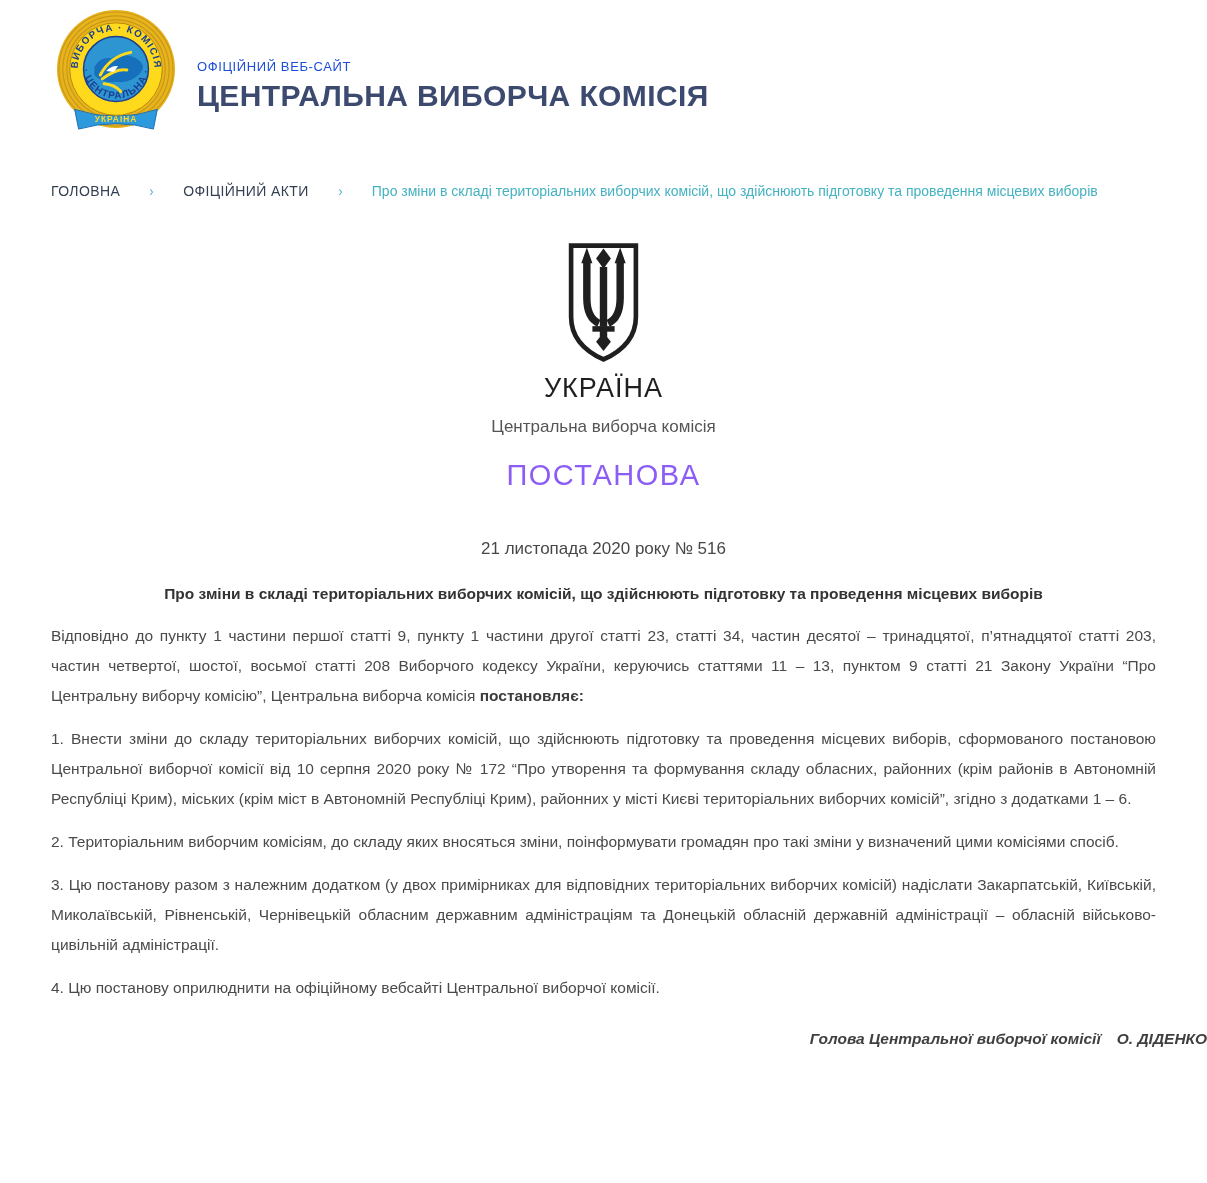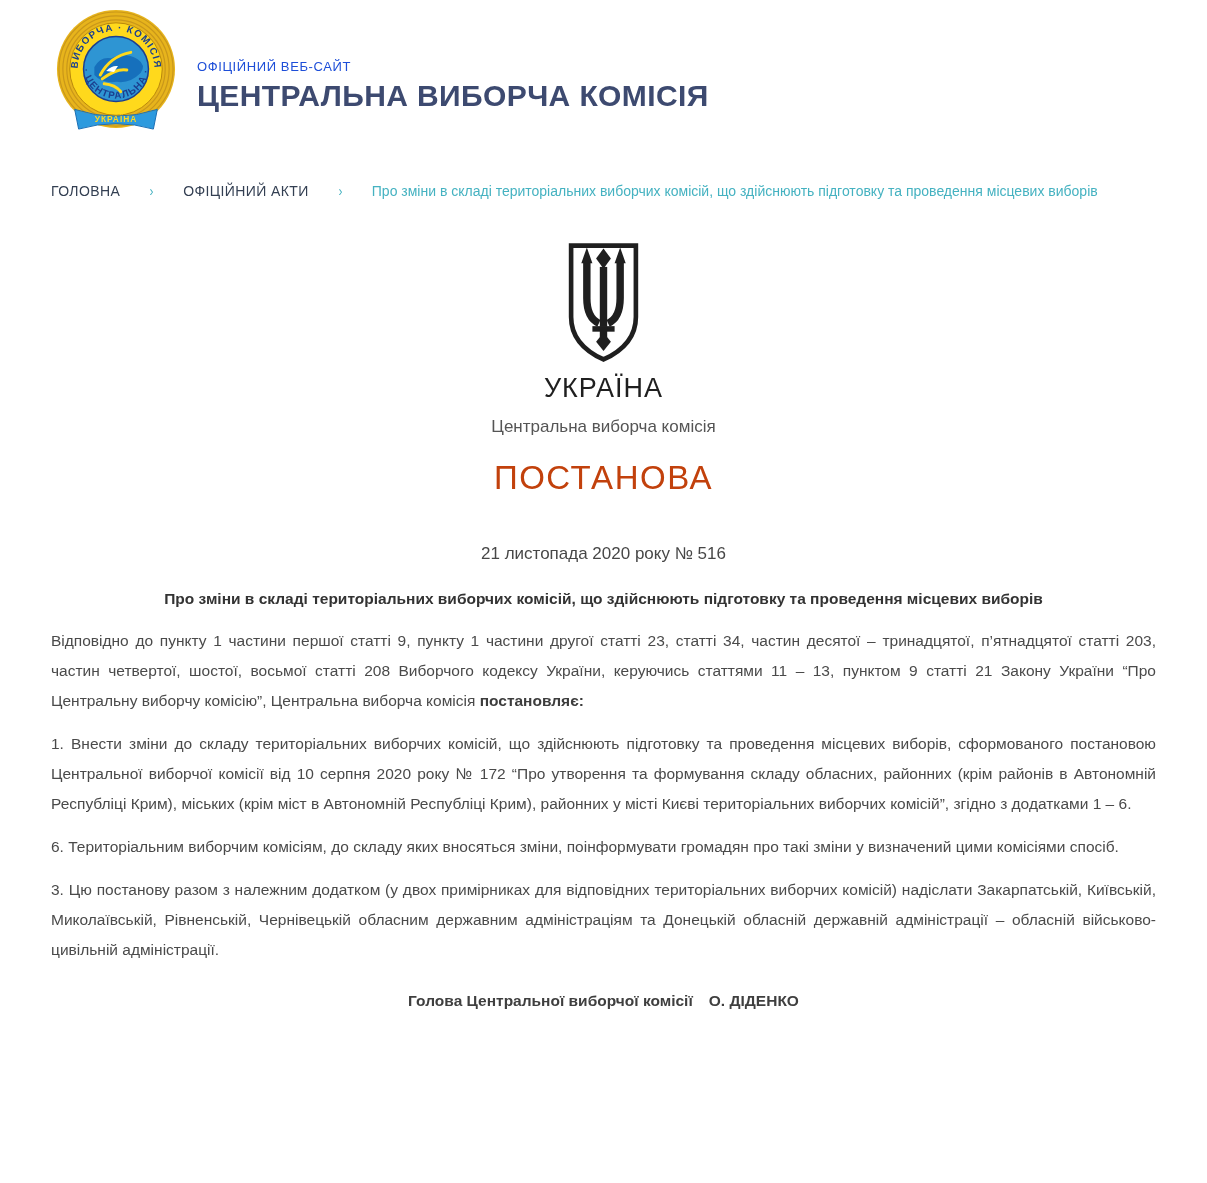--- a/index.html
+++ b/index.html
@@ -35,36 +35,36 @@
   }
   .crumb { color:#333f52; text-decoration:none; cursor:pointer; letter-spacing:.4px; }
   .crumb-sep { color:#45b2c1; font-size:15px; font-weight:400; transform:scaleX(.8); }
   .crumb-current { color:#45b2c1; overflow:hidden; text-overflow:ellipsis; }
 
   
   .doc { margin-top:42px; text-align:center; }
   .coa { display:block; margin:0 auto; }
   .country { font-size:27px; color:#1f1f1f; letter-spacing:1px; margin-top:8px; }
   .org { font-size:17px; color:#555; margin-top:13px; }
-  .doc-type { font-size:33px; font-weight:400; color:#c2410c; letter-spacing:1.5px; margin:22px 0 0; }
+  .doc-type { font-size:29px; font-weight:400; color:#8b5cf6; letter-spacing:1.5px; margin:22px 0 0; }
   .place { font-style:italic; font-size:17px; color:#3f3f3f; margin-top:8px; }
   .date-number { font-size:17px; color:#474747; margin-top:47px;text-align:center; }
   .doc-title {
     font-size:15.5px; font-weight:700; color:#333; margin:24px 51px 0;
     line-height:22px;
   }
   .body-text { margin:16px 51px 0; text-align:justify; }
   .para {
     font-size:15.5px; line-height:30px; color:#4a4a4a;
     margin:13px 0 0; text-align:justify;
   }
   .para b { color:#3d3d3d; }
   .signature {
-    margin-top:27px; text-align:center;
-    font-weight:700; font-size:15.5px; color:#3f3f3f;
+    margin-top:27px; text-align:right;
+    font-style:italic; font-weight:700; font-size:15.5px; color:#3f3f3f;
   }
   .sig-name { margin-left:16px; }
 
   
   .attachments { margin:62px 51px 0; }
   .attachments-heading { font-size:22px; font-weight:500; color:#353535; margin:0; }
 </style>
 </head>
 <body>
 
@@ -142,21 +142,22 @@
     <h1 class="doc-type">ПОСТАНОВА</h1>
 
     <div class="date-number">21 листопада 2020 року № 516</div>
 
     <h2 class="doc-title">Про зміни в складі територіальних виборчих комісій, що здійснюють підготовку та проведення місцевих виборів</h2>
 
     <div class="body-text">
       <p class="para"><span>Відповідно до пункту 1 частини першої статті 9, пункту 1 частини другої статті 23, статті 34, частин десятої – тринадцятої, п’ятнадцятої статті 203, частин четвертої, шостої, восьмої статті 208 Виборчого кодексу України, керуючись статтями 11 – 13, пунктом 9 статті 21 Закону України “Про Центральну виборчу комісію”, Центральна виборча комісія </span><b>постановляє:</b></p>
 
       <p class="para">1. Внести зміни до складу територіальних виборчих комісій, що здійснюють підготовку та проведення місцевих виборів, сформованого постановою Центральної виборчої комісії від 10 серпня 2020 року № 172 “Про утворення та формування складу обласних, районних (крім районів в Автономній Республіці Крим), міських (крім міст в Автономній Республіці Крим), районних у місті Києві територіальних виборчих комісій”, згідно з додатками 1 – 6.</p>
-      <p class="para">6. Територіальним виборчим комісіям, до складу яких вносяться зміни, поінформувати громадян про такі зміни у визначений цими комісіями спосіб.</p>
+      <p class="para">2. Територіальним виборчим комісіям, до складу яких вносяться зміни, поінформувати громадян про такі зміни у визначений цими комісіями спосіб.</p>
       <p class="para">3. Цю постанову разом з належним додатком (у двох примірниках для відповідних територіальних виборчих комісій) надіслати Закарпатській, Київській, Миколаївській, Рівненській, Чернівецькій обласним державним адміністраціям та Донецькій обласній державній адміністрації – обласній військово-цивільній адміністрації.</p>
+      <p class="para">4. Цю постанову оприлюднити на офіційному вебсайті Центральної виборчої комісії.</p>
     </div>
 
     <p class="signature"><span class="sig-role">Голова Центральної виборчої комісії</span><span class="sig-name">О. ДІДЕНКО</span></p>
   </main>
 
 
 </div>
 
 </body></html>

